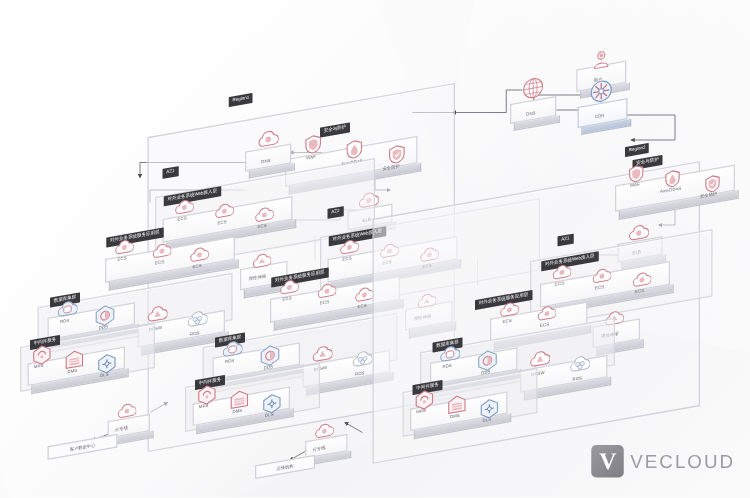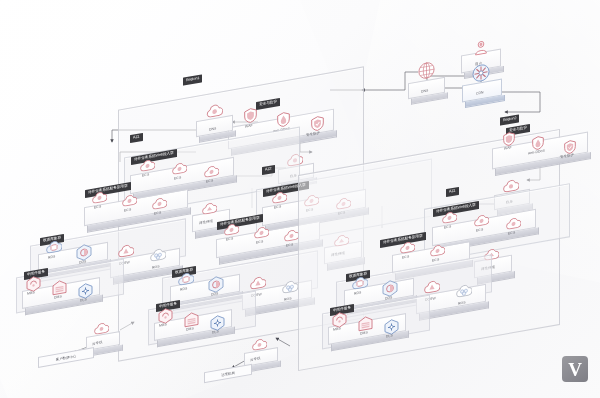--- a/index.html
+++ b/index.html
@@ -774,14 +774,15 @@
         <circle cx="7.5" cy="6.9" r="1.9" fill="#eab9c0"></circle>
       </svg>
   </div>
   <div class="cap" style="left:250px;top:357px;">云专线</div>
   <div class="plainbox" style="left:204px;top:368px;width:48px;">运维机构</div>
 
   <div id="logo">
     <div class="mark">
       <span>V</span>
     </div>
+    <div class="wordmark">VECLOUD</div>
   </div>
 </div>
 
 </body></html>

